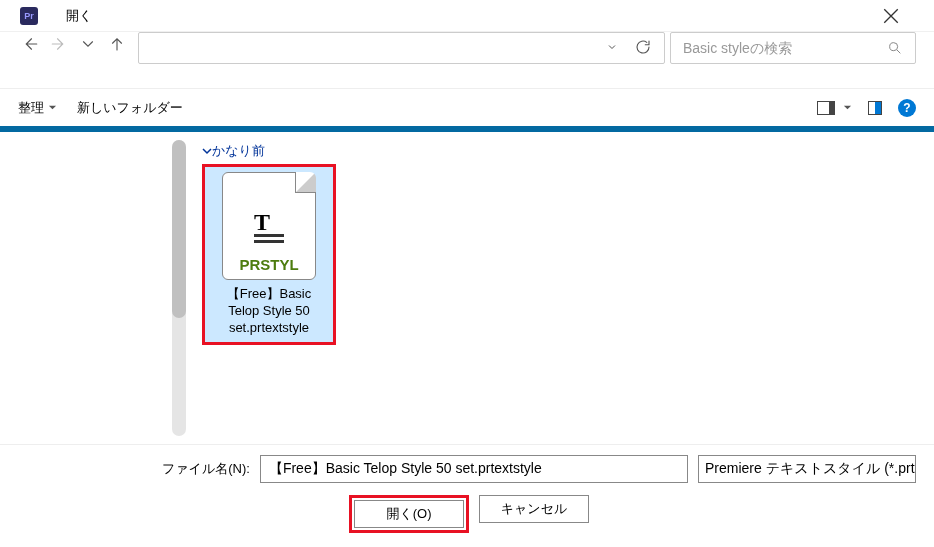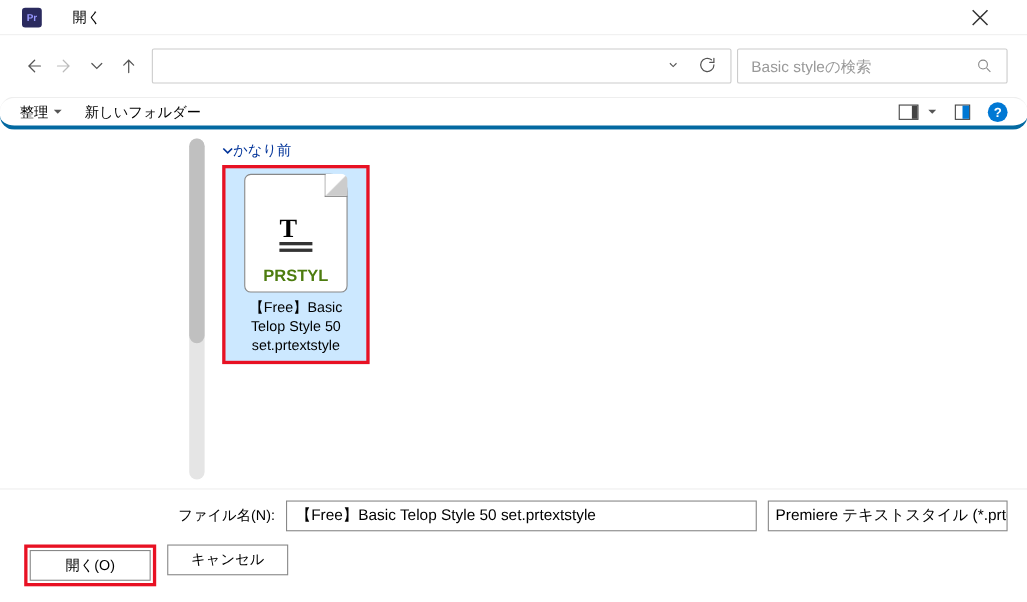--- a/index.html
+++ b/index.html
@@ -39,21 +39,20 @@
       height: 32px;
       display: flex;
       align-items: center;
       justify-content: center;
       cursor: pointer;
       font-size: 14px;
     }
     .nav-bar {
       height: 56px;
       display: flex;
-      align-items: center;
       padding: 0 18px;
       gap: 5px;
     }
     .nav-btn {
       width: 24px;
       height: 24px;
       display: flex;
       align-items: center;
       justify-content: center;
       cursor: pointer;
@@ -91,28 +90,27 @@
     }
     .search-input {
       border: none;
       outline: none;
       flex: 1;
       font-size: 14px;
       font-family: inherit;
     }
     .search-input::placeholder { color: #999; }
     .toolbar {
-      height: 30px;
+      height: 44px;
       display: flex;
       align-items: center;
       padding: 0 18px;
       gap: 20px;
       border-top: 1px solid #eee;
-      border-bottom: 4px solid #0369a1;
-      border-radius: 13px;
+      border-bottom: 6px solid #0369a1;
     }
     .tb-item {
       display: flex;
       align-items: center;
       gap: 4px;
       cursor: pointer;
       font-size: 13px;
     }
     .tb-right {
       margin-left: auto;
@@ -243,21 +241,21 @@
       font-size: 14px;
       display: flex;
       align-items: center;
       justify-content: space-between;
       cursor: pointer;
       white-space: nowrap;
       overflow: hidden;
     }
     .button-row {
       display: flex;
-      justify-content: flex-start;
+      justify-content: center;
       gap: 10px;
     }
     .dialog-btn {
       width: 110px;
       height: 28px;
       border: 1px solid #888;
       background: #fff;
       cursor: pointer;
       font-size: 13px;
       font-family: inherit;

